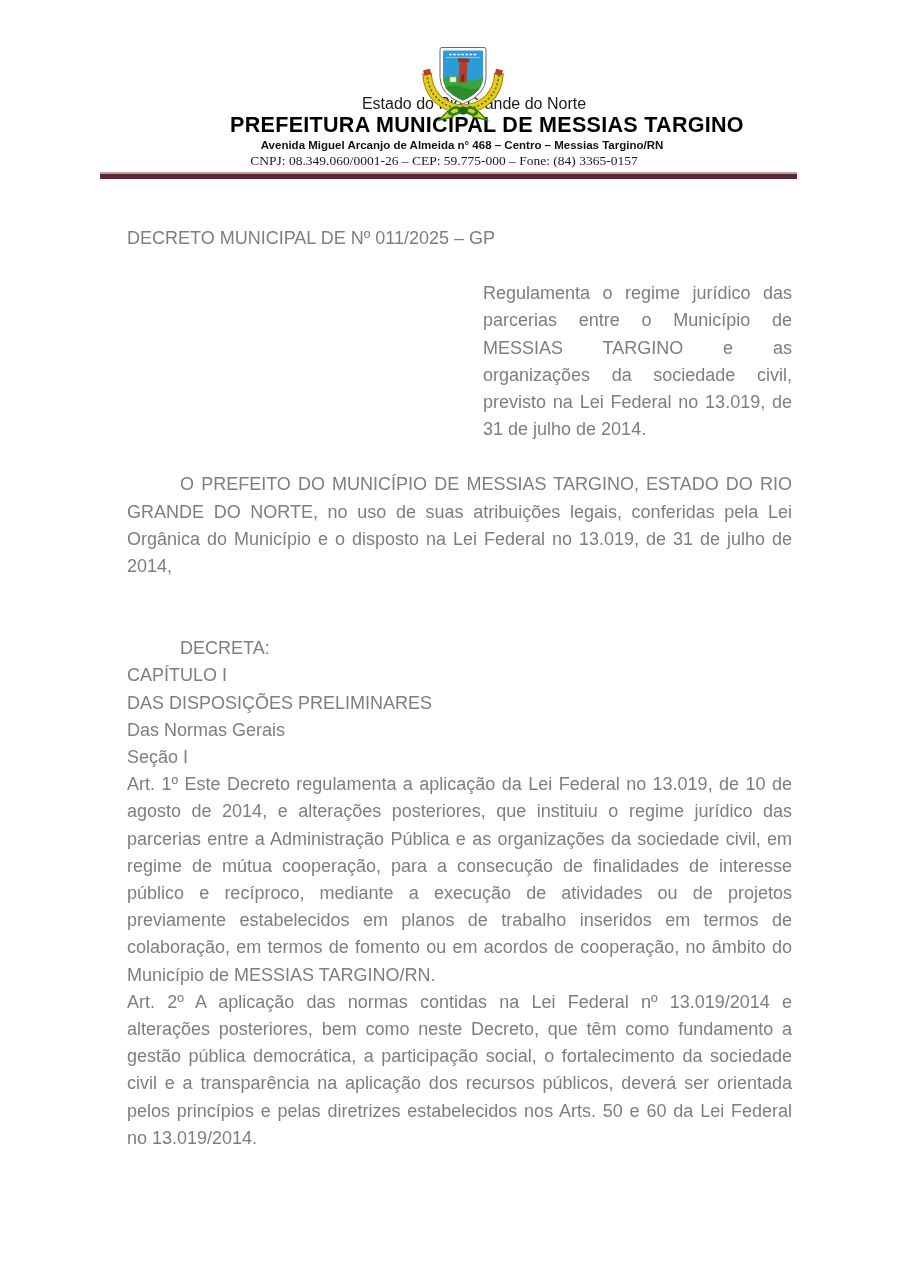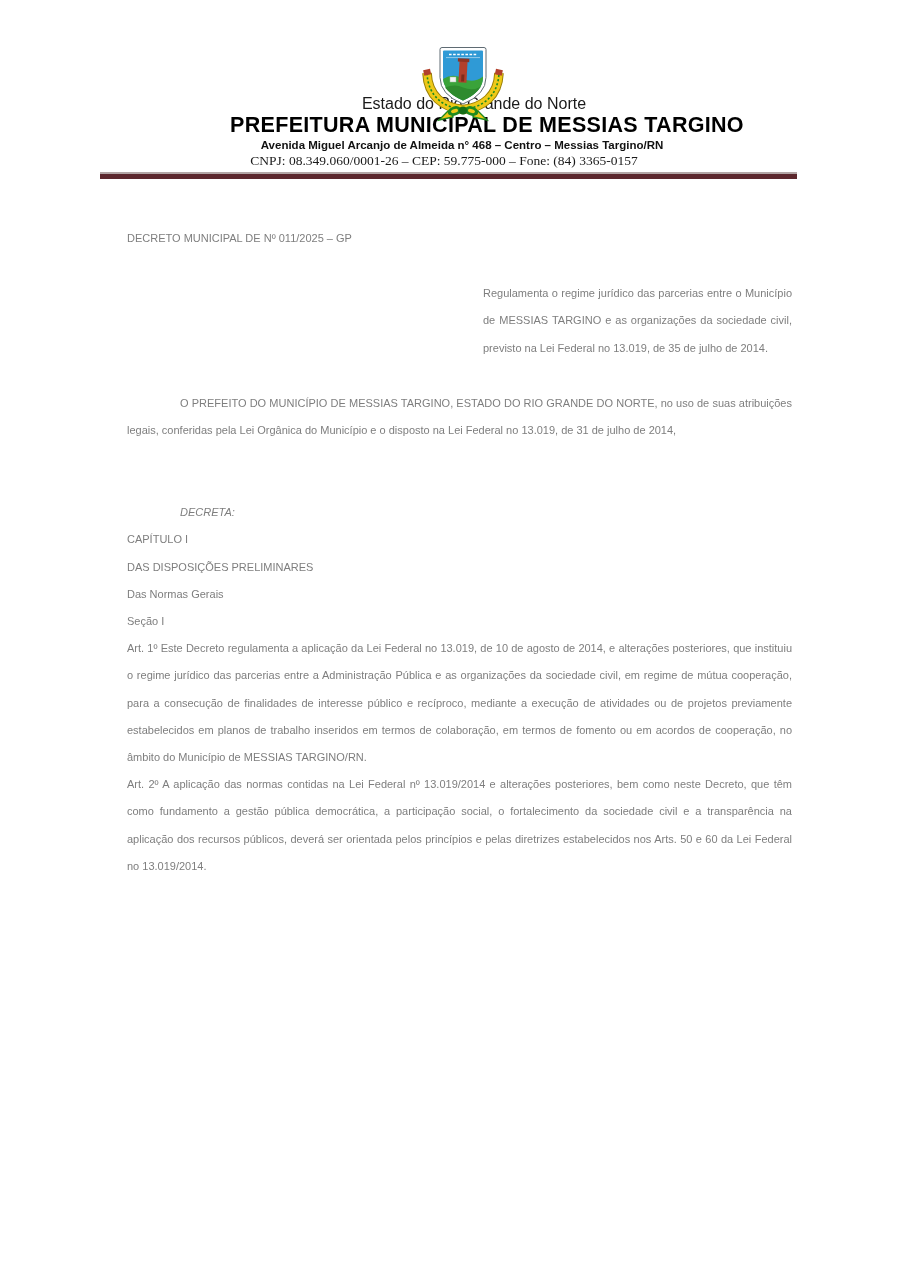--- a/index.html
+++ b/index.html
@@ -69,40 +69,39 @@
   .header-divider {
     margin: 3px 103px 0 100px;
     height: 5px;
     background: #5c272d;
     border-top: 2px solid #b3a6a6;
   }
 
   
   .decree {
     margin: 46px 108px 0 127px;   
-    font-size: 11px;
+    font-size: 18px;
     line-height: 27.2px;
     color: #7e7e7e;
   }
   .decree p { margin: 0; }
   .decree-number { text-align: left; }
   .decree-summary {
     margin-top: 28px !important;
     margin-left: 356px !important;
     text-align: justify;
   }
   .decree-preamble {
     margin-top: 28px !important;
     text-indent: 53px;
     text-align: justify;
   }
   .enactment {
     margin-top: 55px !important;
     text-indent: 53px;
-    font-style: italic;
   }
   .centered { text-align: left; }
   .justified { text-align: justify; }
 </style>
 </head>
 <body>
 
 <div class="page">
 
   <header class="letterhead">
@@ -154,21 +153,21 @@
 
     <div class="contact-line">CNPJ: 08.349.060/0001-26 – CEP: 59.775-000 – Fone: (84) 3365-0157</div>
 
     <div class="header-divider"></div>
   </header>
 
   <main class="decree">
 
     <p class="decree-number">DECRETO MUNICIPAL DE Nº 011/2025 – GP</p>
 
-    <p class="decree-summary">Regulamenta o regime jurídico das parcerias entre o Município de MESSIAS TARGINO e as organizações da sociedade civil, previsto na Lei Federal no 13.019, de 35 de julho de 2014.</p>
+    <p class="decree-summary">Regulamenta o regime jurídico das parcerias entre o Município de MESSIAS TARGINO e as organizações da sociedade civil, previsto na Lei Federal no 13.019, de 31 de julho de 2014.</p>
 
     <p class="decree-preamble">O PREFEITO DO MUNICÍPIO DE MESSIAS TARGINO, ESTADO DO RIO GRANDE DO NORTE, no uso de suas atribuições legais, conferidas pela Lei Orgânica do Município e o disposto na Lei Federal no 13.019, de 31 de julho de 2014,</p>
 
     <p class="enactment">DECRETA:</p>
 
     <p class="centered">CAPÍTULO I</p>
 
     <p class="centered">DAS DISPOSIÇÕES PRELIMINARES</p>
 
     <p class="centered">Das Normas Gerais</p>

